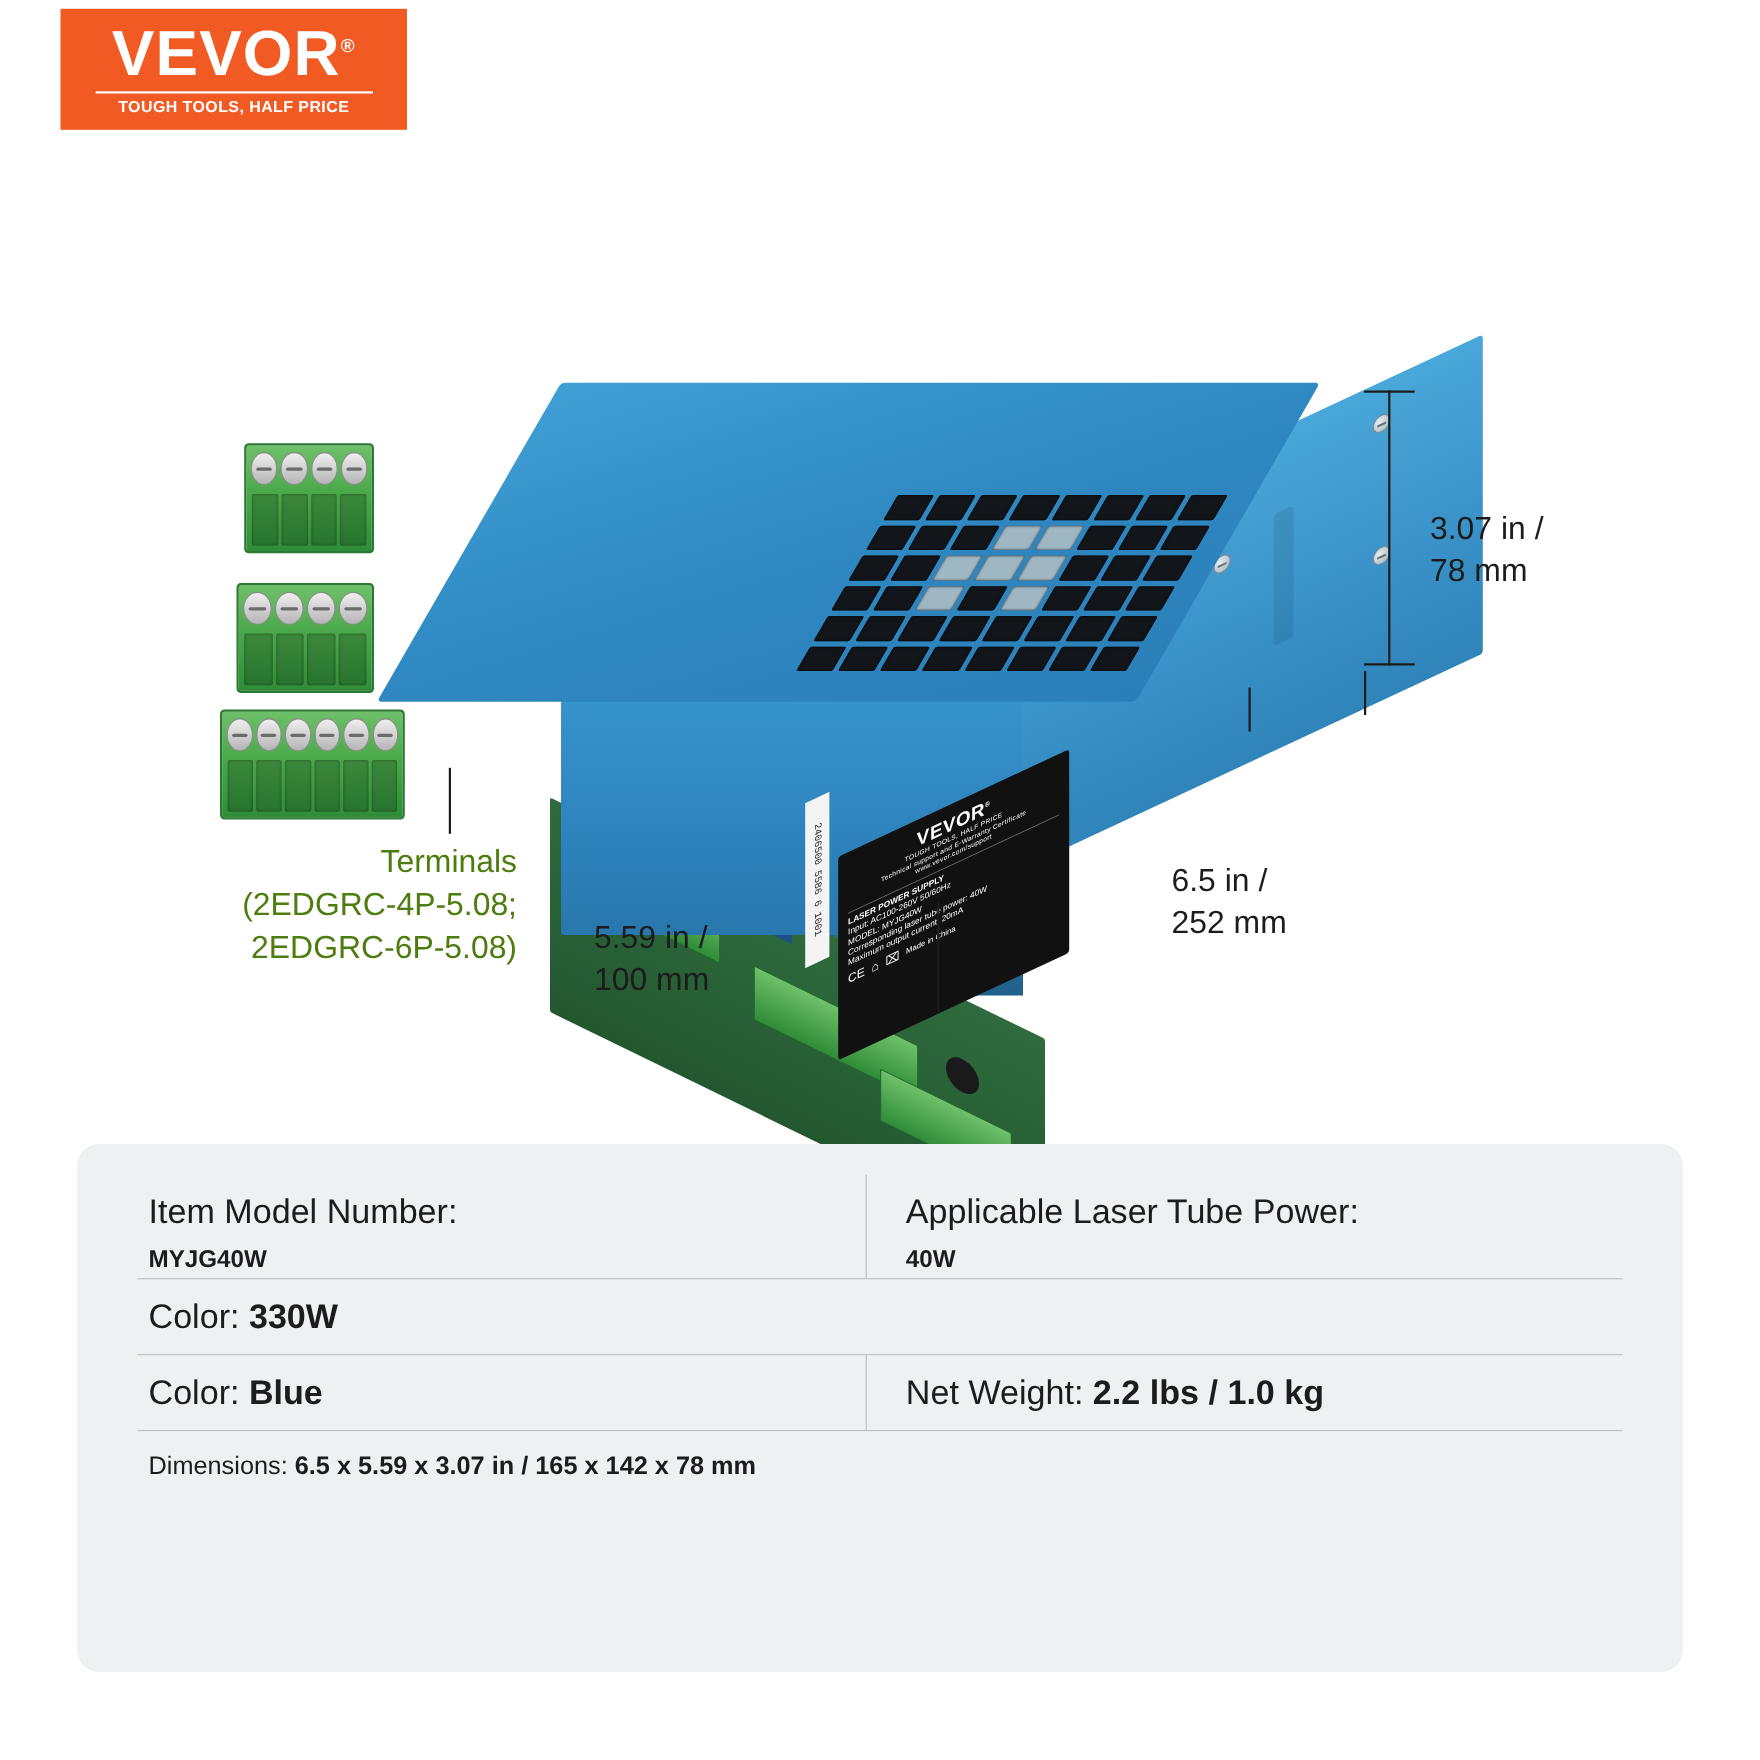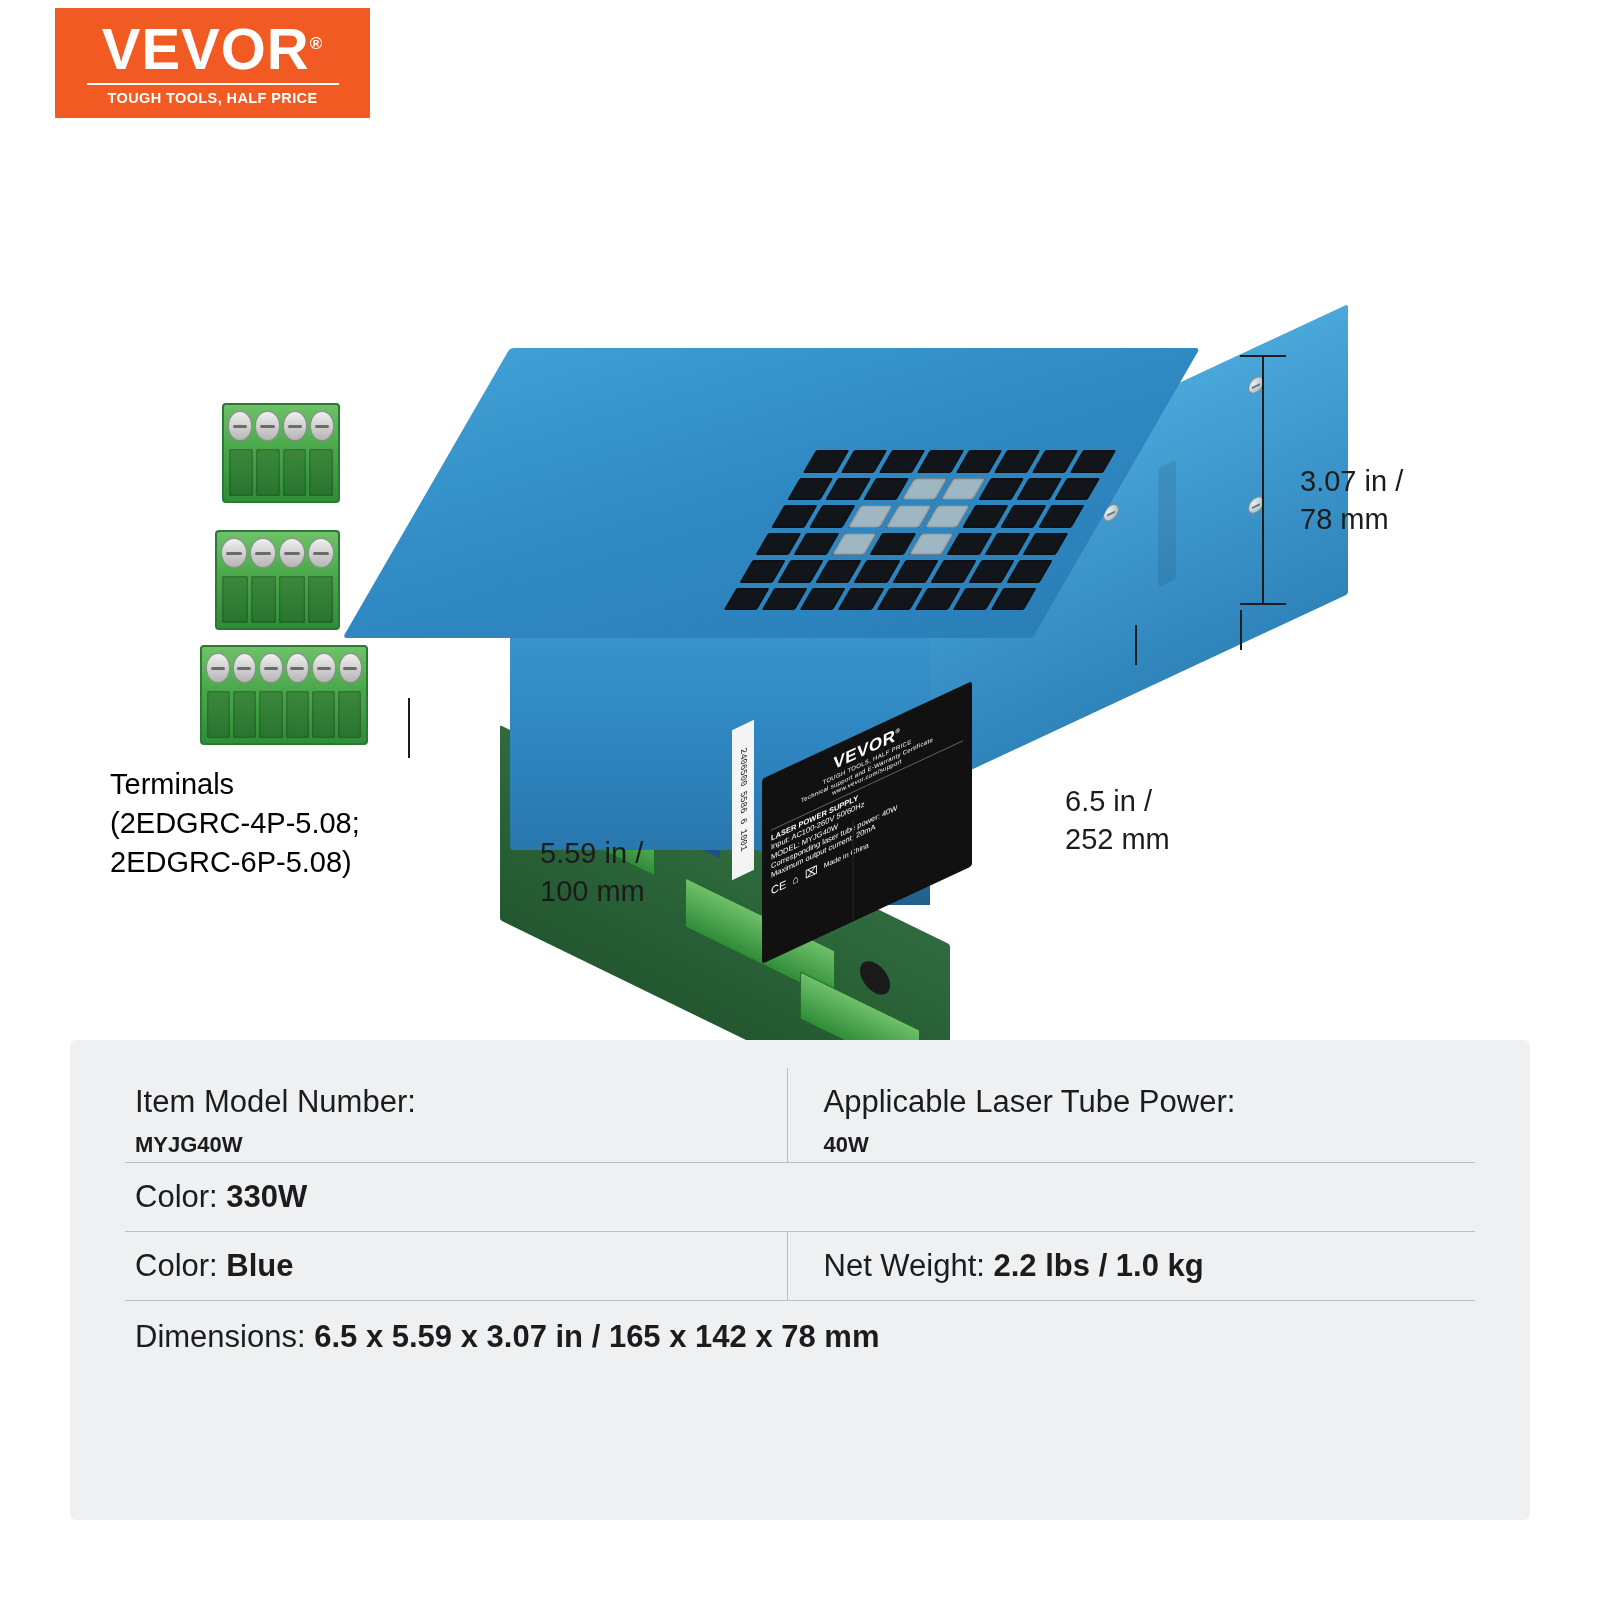--- a/index.html
+++ b/index.html
@@ -68,21 +68,21 @@
     flex:1; background:rgba(0,0,0,0.18); border-radius:2px;
     box-shadow:inset 0 0 3px rgba(0,0,0,0.4);
   }
 
   #term-a{ left:222px; top:283px; width:118px; height:100px; }
   #term-b{ left:215px; top:410px; width:125px; height:100px; }
   #term-c{ left:200px; top:525px; width:168px; height:100px; }
 
   .terminals-caption{
     position:absolute; left:110px; top:645px; width:360px;
-    text-align:left; font-size:29px; line-height:1.35; color:#000000;
+    text-align:right; font-size:29px; line-height:1.35; color:#4d7c0f;
   }
 
   
   .ps-wrap{ position:absolute; left:470px; top:210px; width:900px; height:720px; }
 
   .ps-top{
     position:absolute; left:40px; top:18px; width:690px; height:290px;
     background:linear-gradient(160deg,#3f9fd4 0%, #2f88c2 50%, #2b7fb8 100%);
     transform: skewX(-30deg) ;
     transform-origin: left top;
@@ -169,33 +169,33 @@
     content:""; position:absolute; left:3px; right:3px; top:7px; height:2px; background:#63727a;
   }
 
   
   .dim-text{ position:absolute; font-size:29px; line-height:1.3; color:#1c1c1c;margin-top:43px; }
   .dline{ position:absolute; background:#1c1c1c; }
 
   
   .spec-card{
     position:absolute; left:70px; top:1040px; width:1460px; height:480px;
-    background:#eef0f2; border-radius:6px;
+    background:#eef0f2; border-radius:20px;
   }
   .spec-table{ position:absolute; left:55px; top:28px; width:1350px; }
   .spec-row{ display:flex; border-bottom:1.5px solid #b9bec3; }
   .spec-row:last-child{ border-bottom:none; }
   .spec-cell{
     flex:1; padding:16px 10px 16px 10px; font-size:31px; color:#1c1c1c;
   }
   .spec-cell.right{ border-left:1.5px solid #b9bec3; padding-left:36px; }
   .spec-cell b{ font-weight:bold; }
   .spec-head .spec-cell{ padding-bottom:4px; }
   .spec-value-lg{ font-size:22px; font-weight:bold; display:block; margin-top:12px; }
-  .spec-full{ padding:18px 10px; font-size:31px; }
+  .spec-full{ padding:18px 10px; font-size:23px; }
 </style>
 </head>
 <body>
 
 <div class="logo-box">
   <div class="logo-word">
     <span>VEVOR</span><span class="logo-reg">®</span>
   </div>
   <div class="logo-rule"></div>
   <div class="logo-tag">TOUGH TOOLS, HALF PRICE</div>

